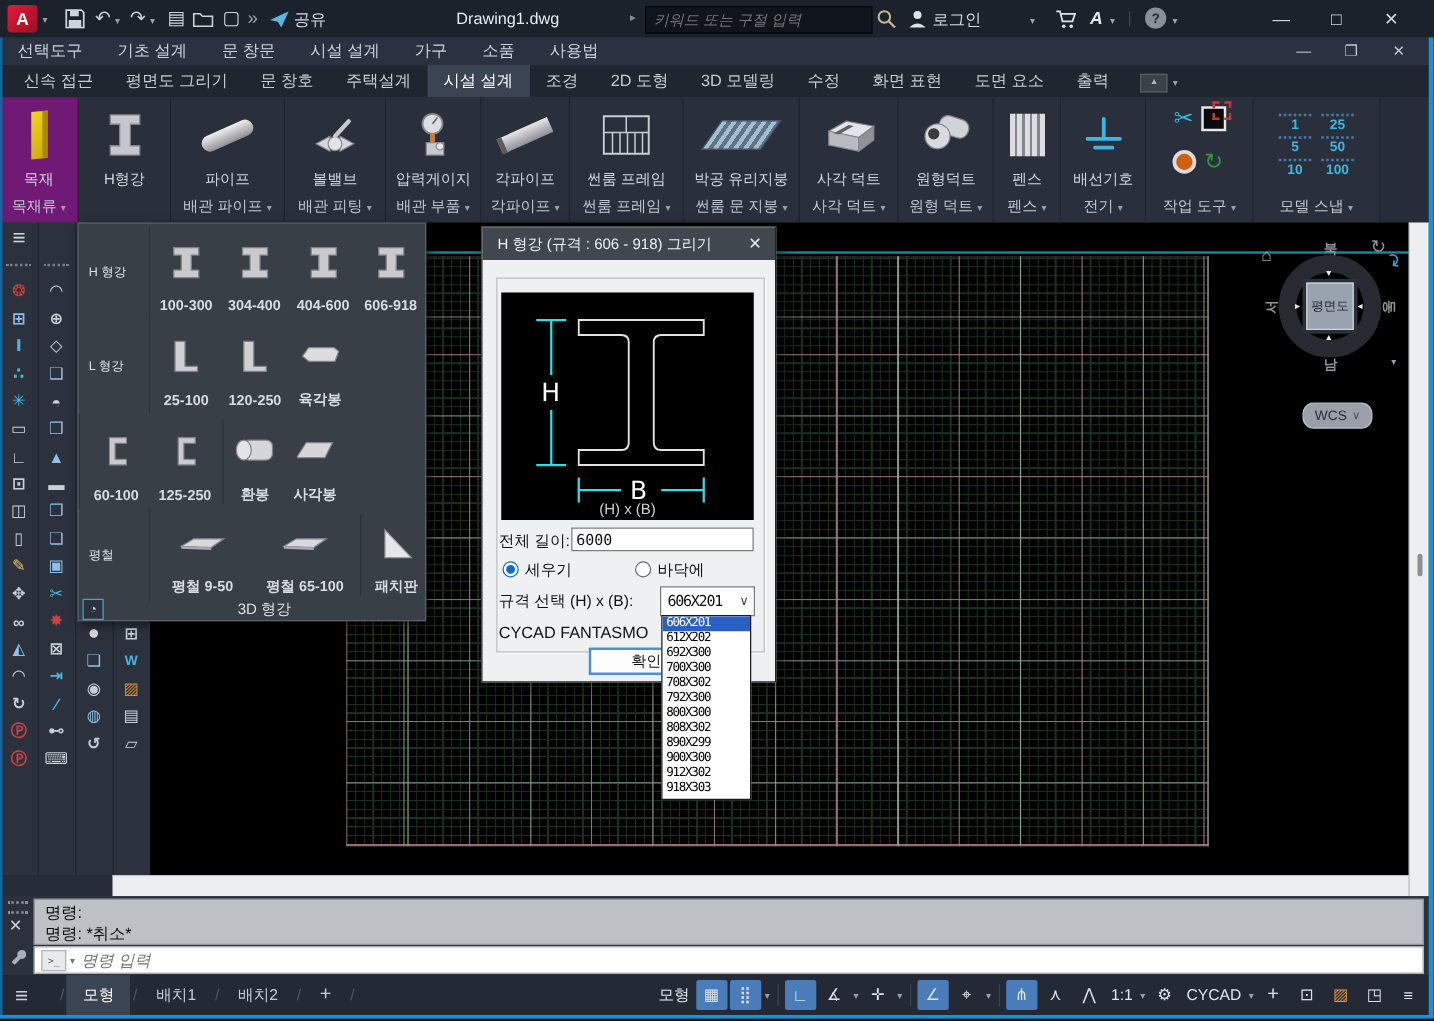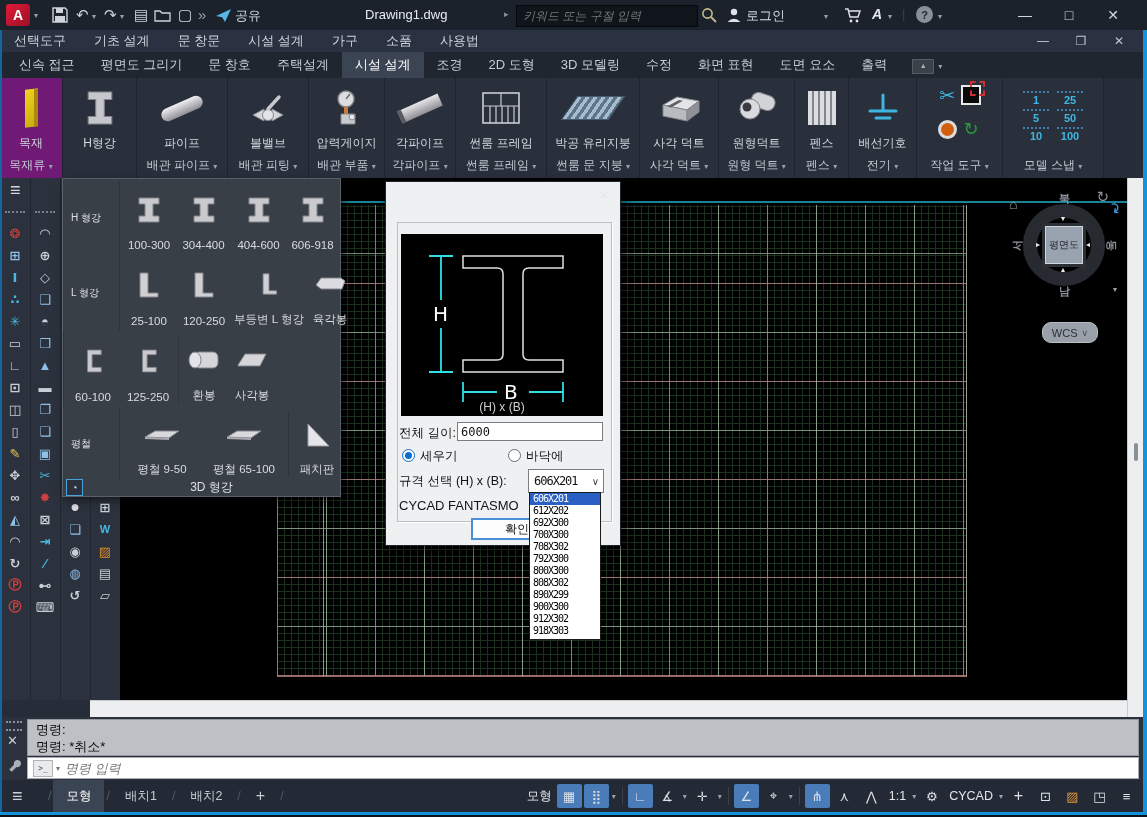--- a/index.html
+++ b/index.html
@@ -90,21 +90,21 @@
   
   .vscroll{position:absolute;left:1127px;top:178px;width:16px;height:539px;background:#eceef0;border-left:1px solid #c9cbce;box-sizing:border-box;}
   .vthumb{position:absolute;left:6px;top:265px;width:4px;height:18px;background:#8b9097;border-radius:2px;}
   .hscroll{position:absolute;left:90px;top:700px;width:1037px;height:17px;background:#eceef0;border-top:1px solid #c9cbce;box-sizing:border-box;}
   
   .flyout{position:absolute;left:62px;top:178px;width:279px;height:319px;background:#383f47;
     border:1px solid #5a6069;box-sizing:border-box;z-index:5;box-shadow:3px 3px 8px rgba(0,0,0,.5);}
   .frow{position:absolute;left:0;width:100%;display:flex;}
   .frow .rlabel{width:56px;flex:none;display:flex;align-items:center;padding-left:8px;box-sizing:border-box;
     font-size:10px;color:#dde1e6;}
-  .frow .ritems{flex:1;border-left:1px solid #2e343c;display:flex;padding-left:2px;}
+  .frow .ritems{flex:1;border-left:1px solid #2e343c;display:flex;padding-left:2px;font-weight:bold;}
   .fitem{display:flex;flex-direction:column;align-items:center;justify-content:flex-end;flex:none;}
   .fitem .flab{font-size:11.5px;color:#d9dce0;white-space:nowrap;padding-bottom:4px;}
   .fitem .fico{flex:1;display:flex;align-items:center;justify-content:center;}
   .vsep{width:1px;background:#2e343c;margin:4px 2px;}
   .ffooter{position:absolute;left:0;bottom:0;width:100%;height:17px;display:flex;align-items:center;}
   .ffooter .moonbox{width:15px;height:15px;margin-left:3px;border:1px solid #4aa3d8;background:#2b323d;
     color:#d8dce2;font-size:10px;display:flex;align-items:center;justify-content:center;}
   .ffooter .ftext{flex:1;text-align:center;font-size:12px;color:#dde1e6;}
   
   .dialog{position:absolute;left:385px;top:181px;width:236px;height:365px;z-index:10;
@@ -550,28 +550,20 @@
           <span class="flab">25-100</span>
         </div>
         <div class="fitem" style="width:56px;">
           <span class="fico">
               <svg width="26" height="30" viewBox="0 0 26 28">
                 <path d="M4 2 h8 v20 h10 v4 H4 z" fill="#cfcfd4" stroke="#83848b"></path>
               </svg>
             </span>
           <span class="flab">120-250</span>
         </div>
-        <div class="fitem" style="width:74px;">
-          <span class="fico">
-              <svg width="22" height="28" viewBox="0 0 26 28">
-                <path d="M6 2 h7 v20 h9 v4 H6 z" fill="#cfcfd4" stroke="#83848b"></path>
-              </svg>
-            </span>
-          <span class="flab">부등변 L 형강</span>
-        </div>
         <div class="fitem" style="width:48px;">
           <span class="fico">
               <svg width="34" height="18" viewBox="0 0 34 18">
                 <path d="M3 10 L8 3 H28 L32 6 L29 14 H8 Z" fill="#dcdce0" stroke="#83848b"></path>
               </svg>
             </span>
           <span class="flab">육각봉</span>
         </div>
       </div>
     </div>
@@ -645,20 +637,23 @@
         </div>
       </div>
     </div>
     <div class="ffooter">
       <span class="moonbox">◔</span>
       <span class="ftext">3D 형강</span>
     </div>
   </div>
 
   <div class="dialog">
+    <div class="dtitle">
+        <span>H 형강 (규격 : 606 - 918) 그리기</span>
+      </div>
     <span class="dclose">✕</span>
     <div class="groupbox"></div>
     <div class="preview">
       <svg width="202" height="182" viewBox="0 0 202 182">
         <path d="M62 22 H162 V34 H128 Q122 34 122 40 V120 Q122 126 128 126 H162 V138 H62 V126 H96 Q102 126 102 120 V40 Q102 34 96 34 H62 Z" fill="none" stroke="#e2e2e2" stroke-width="1.5"></path>
         <path d="M40 22 V66 M40 94 V138 M28 22 H52 M28 138 H52" stroke="#2ee0e6" stroke-width="1.8" fill="none"></path>
         <path d="M62 158 H96 M128 158 H162 M62 148 V168 M162 148 V168" stroke="#2ee0e6" stroke-width="1.8" fill="none"></path>
       </svg>
       <span class="dimlabel" style="left:32px;top:68px;">H</span>
       <span class="dimlabel" style="left:103px;top:146px;">B</span>

